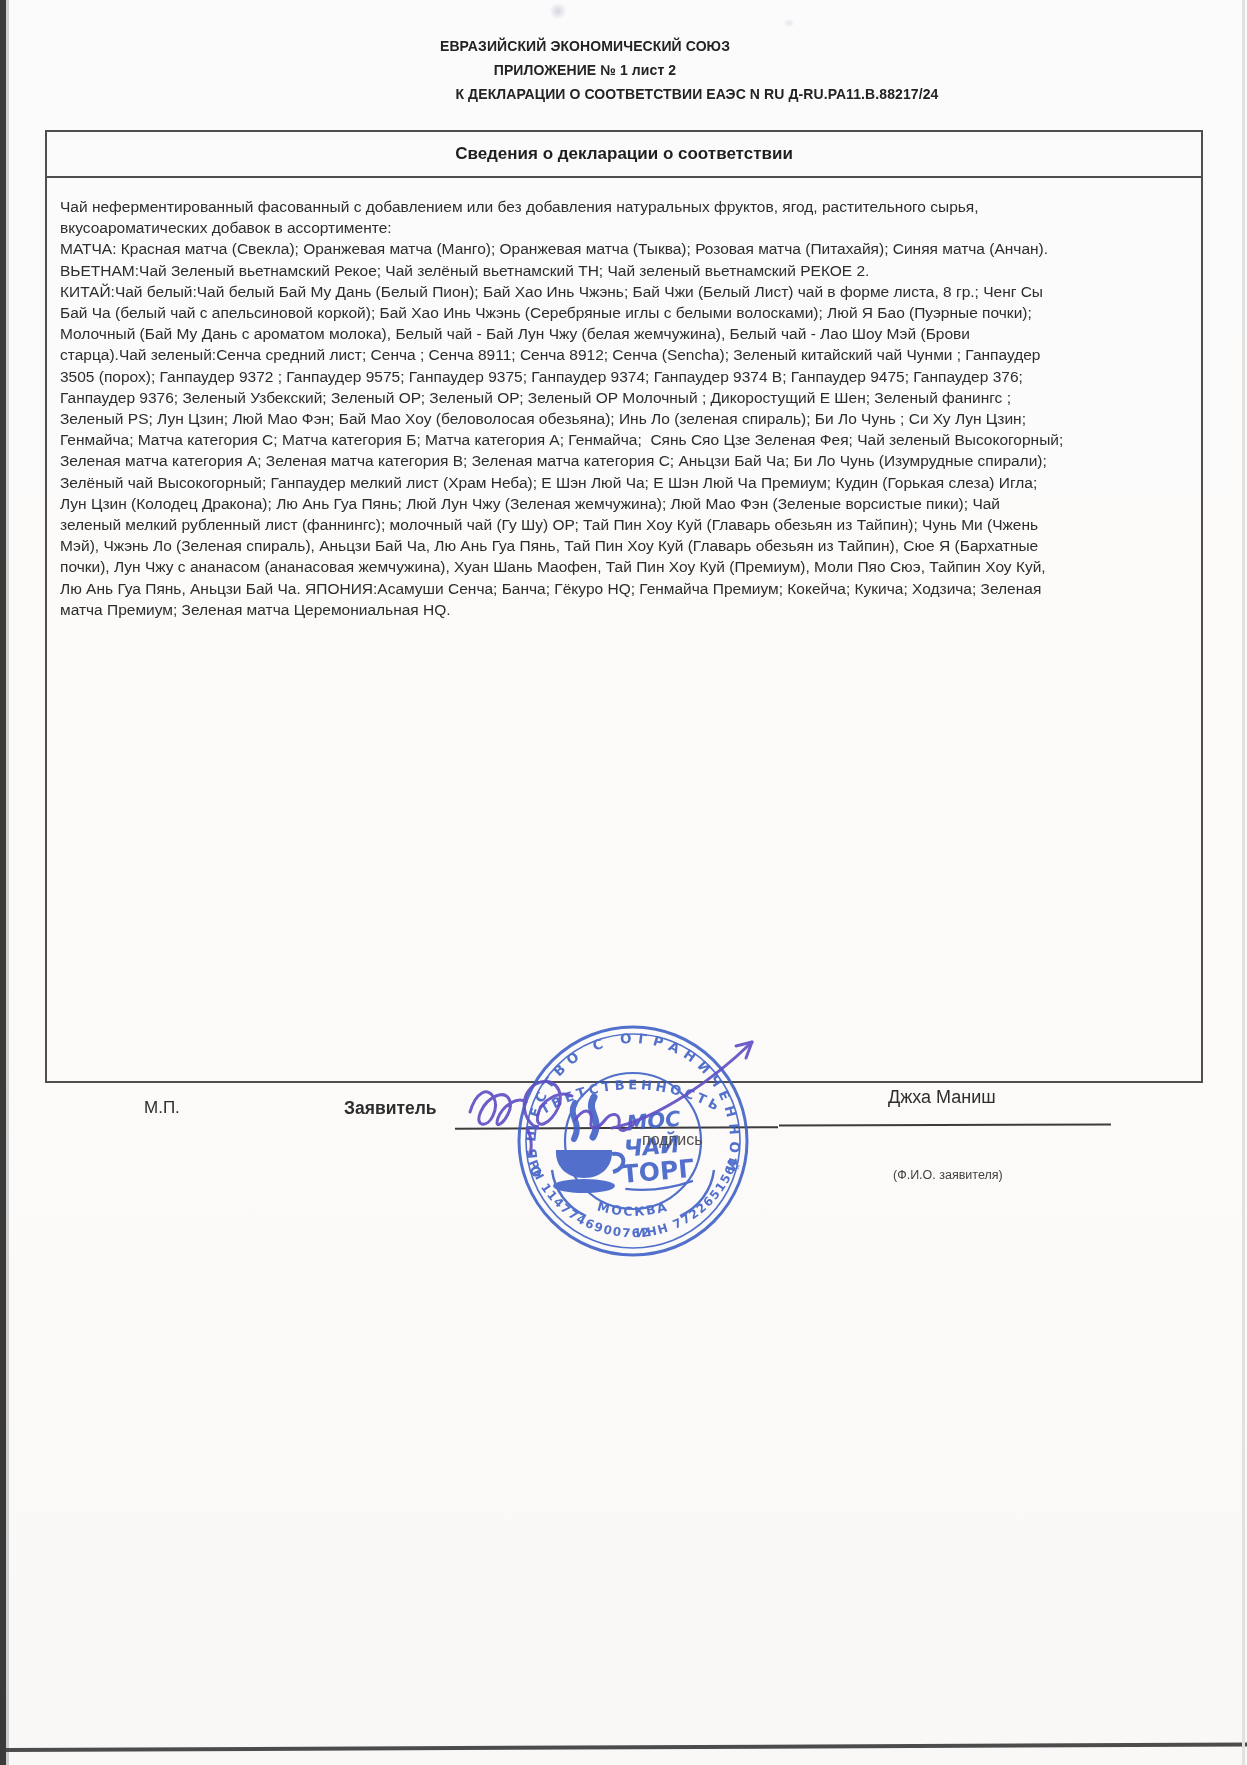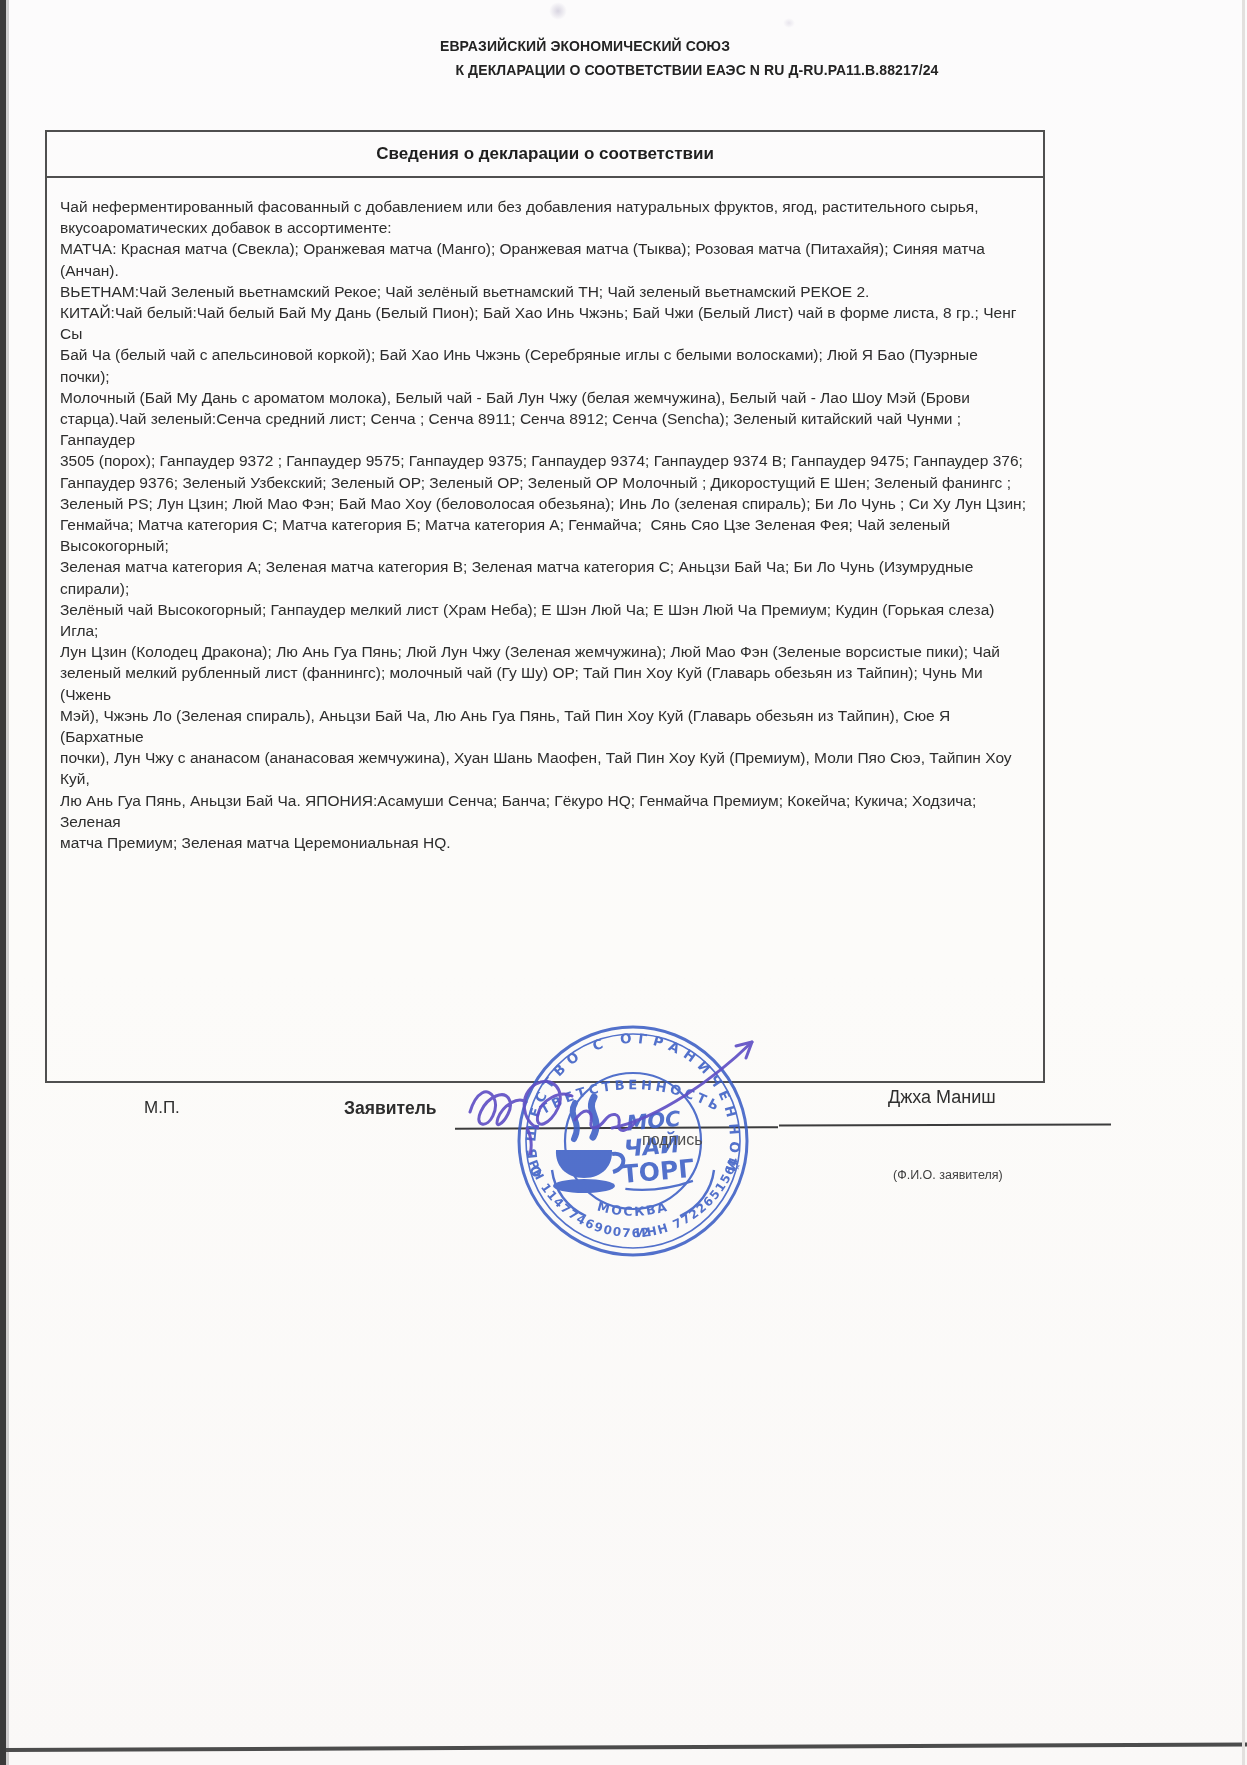--- a/index.html
+++ b/index.html
@@ -16,21 +16,21 @@
   .speck{position:absolute;border-radius:50%;opacity:.5;}
   .speck1{left:549px;top:2px;width:18px;height:18px;background:radial-gradient(#b4aec6,transparent 70%);}
   .speck2{left:783px;top:18px;width:12px;height:10px;background:radial-gradient(#cfcadb,transparent 70%);opacity:.45;}
 
   
   .doc-header{position:absolute;left:0;top:34px;width:1170px;text-align:center;
     font-weight:bold;font-size:14px;line-height:24px;color:#232323;letter-spacing:.1px;}
   .doc-header .h3{transform:translateX(112px);}
 
   
-  .decl-box{position:absolute;left:45px;top:130px;width:1000px;height:953px;
+  .decl-box{position:absolute;left:45px;top:130px;width:1158px;height:953px;
     border:2px solid #4f4f4f;box-sizing:border-box;background:transparent;}
   .box-title{padding:12px 0 12px 0;text-align:center;font-weight:bold;font-size:17px;
     color:#1f1f1f;border-bottom:2px solid #4f4f4f;}
   .box-body{padding:18px 14px 0 13px;font-size:15.5px;line-height:21.2px;
     white-space:pre-wrap;color:#2d2d2d;}
 
   
   .ft{position:absolute;white-space:nowrap;}
   .mp{left:144px;top:1098px;font-size:17px;text-align:right;}
   .applicant{left:344px;top:1098px;font-size:17.5px;font-weight:bold;}
@@ -52,20 +52,21 @@
 
   <div class="edge-left"></div>
   <div class="edge-left-soft"></div>
   <div class="edge-bottom"></div>
   <div class="edge-right"></div>
   <div class="speck speck1"></div>
   <div class="speck speck2"></div>
 
   <header class="doc-header">
     <div class="h1">ЕВРАЗИЙСКИЙ ЭКОНОМИЧЕСКИЙ СОЮЗ</div>
+    <div class="h2">ПРИЛОЖЕНИЕ № 1 лист 2</div>
     <div class="h3">К ДЕКЛАРАЦИИ О СООТВЕТСТВИИ ЕАЭС N RU Д-RU.РА11.В.88217/24</div>
   </header>
 
   <section class="decl-box">
     <div class="box-title">Сведения о декларации о соответствии</div>
     <div class="box-body">Чай неферментированный фасованный с добавлением или без добавления натуральных фруктов, ягод, растительного сырья,
 вкусоароматических добавок в ассортименте:
 МАТЧА: Красная матча (Свекла); Оранжевая матча (Манго); Оранжевая матча (Тыква); Розовая матча (Питахайя); Синяя матча (Анчан).
 ВЬЕТНАМ:Чай Зеленый вьетнамский Рекое; Чай зелёный вьетнамский ТН; Чай зеленый вьетнамский РЕКОЕ 2.
 КИТАЙ:Чай белый:Чай белый Бай Му Дань (Белый Пион); Бай Хао Инь Чжэнь; Бай Чжи (Белый Лист) чай в форме листа, 8 гр.; Ченг Сы

